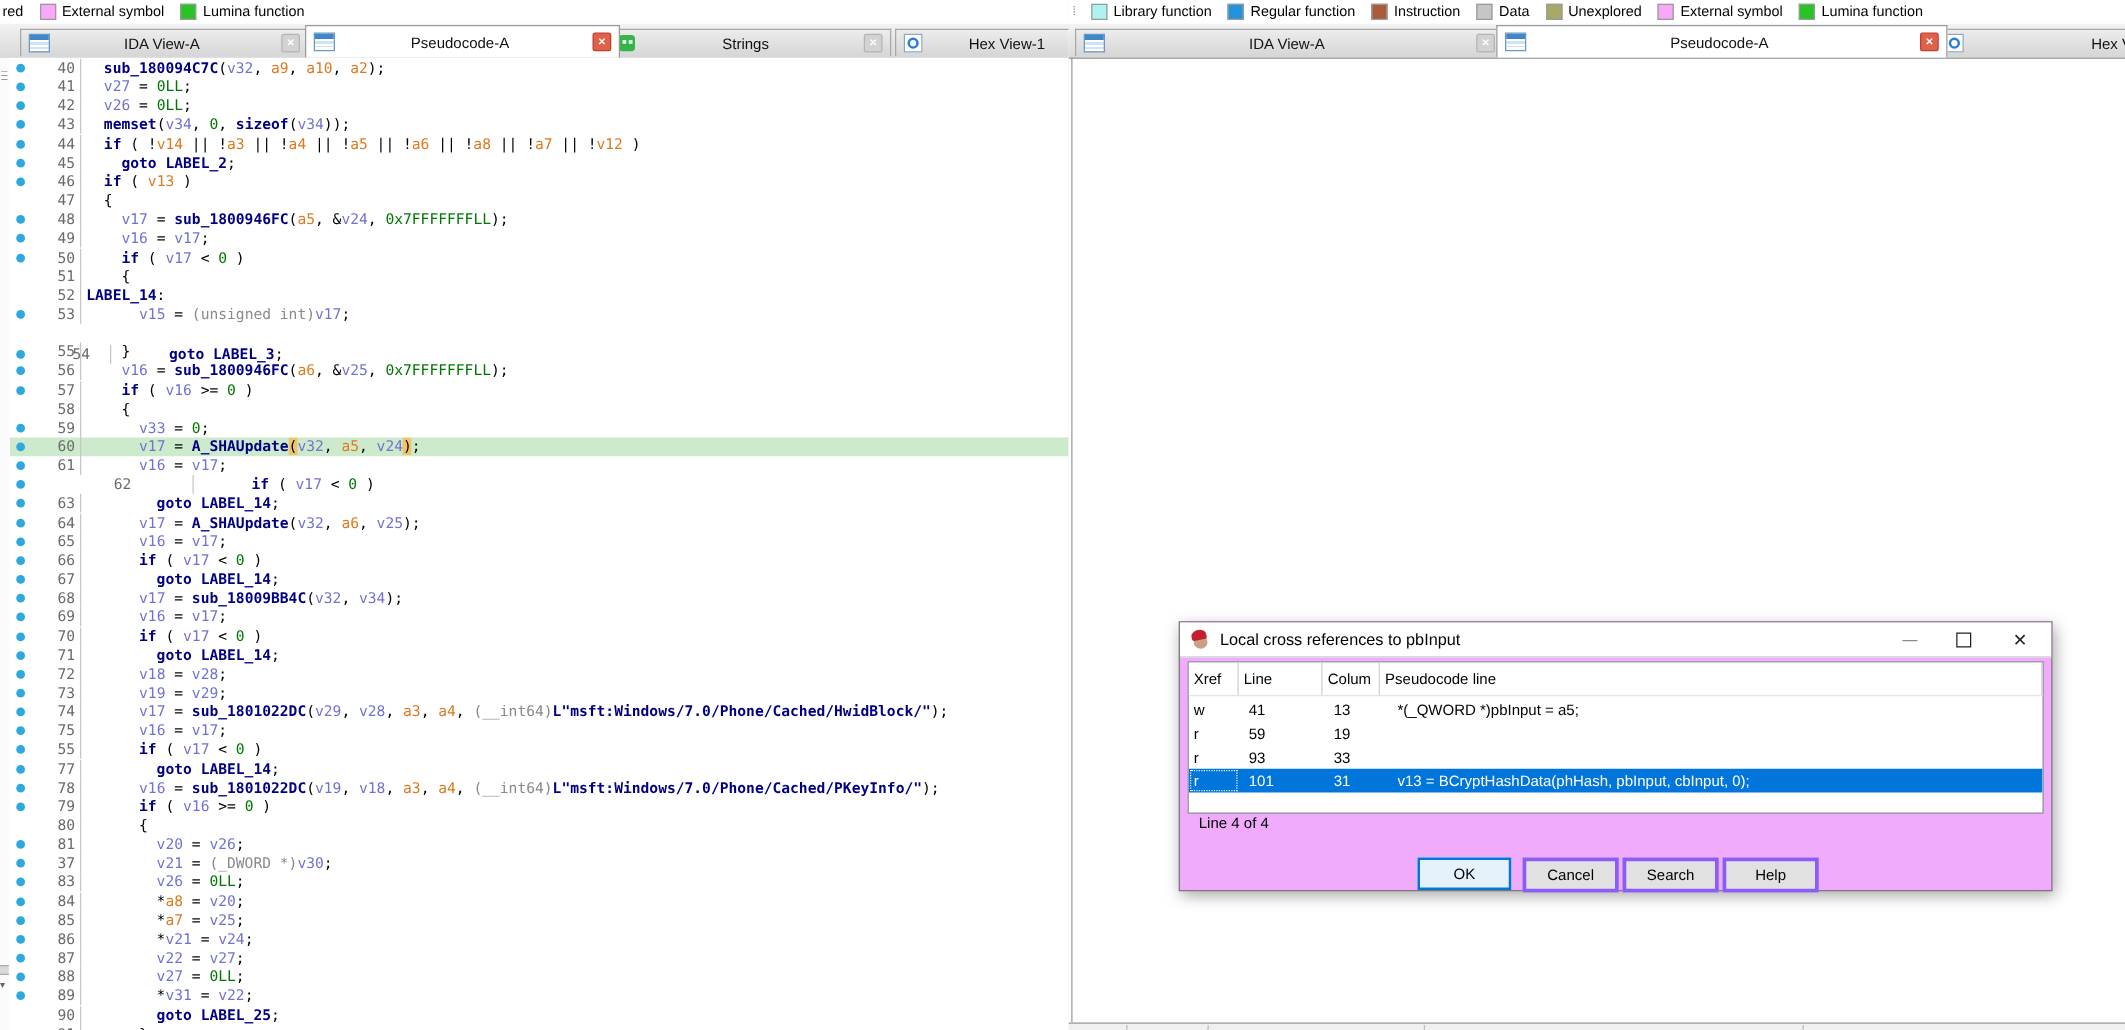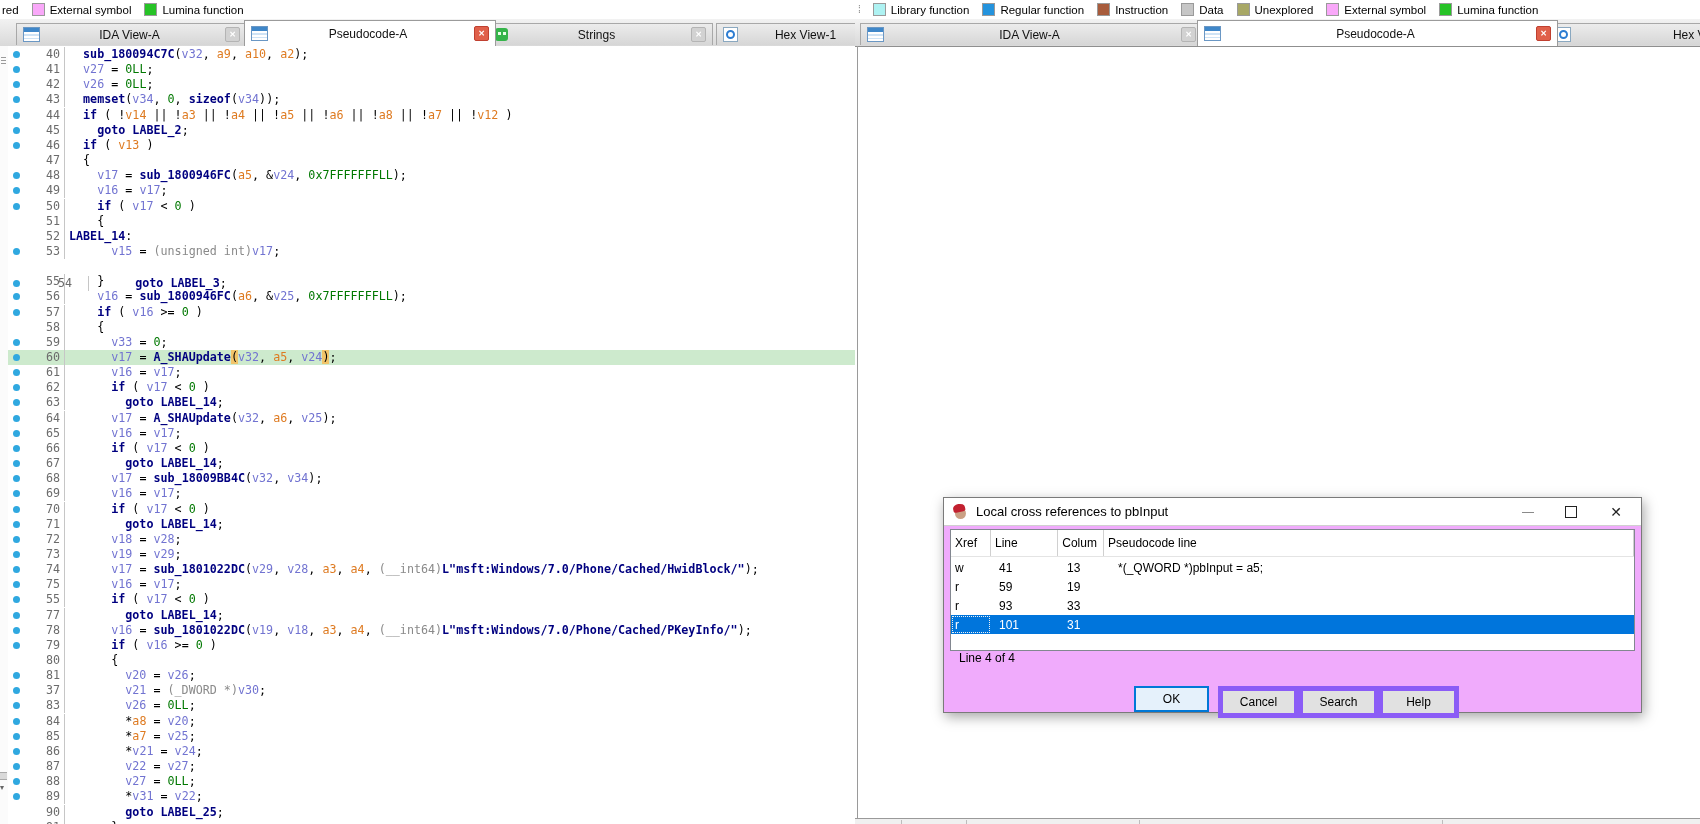--- a/index.html
+++ b/index.html
@@ -85,21 +85,21 @@
               border-bottom:1px solid #e4e4e4;}
   .hcell{display:flex;align-items:center;padding-left:4px;border-right:1px solid #d0d0d0;
          overflow:hidden;white-space:nowrap;}
   .lst-row{position:absolute;left:0;right:0;height:19px;display:flex;align-items:center;
            white-space:nowrap;color:#000;}
   .lst-row.sel{background:#0075dc;color:#fff;}
   .rcell{overflow:hidden;flex:0 0 auto;padding-left:4px;position:relative;height:100%;
          display:flex;align-items:center;}
   .focus-cell{outline:1px dotted #f0f0f0;outline-offset:-2px;}
   .dlg-status{position:absolute;left:15px;top:153px;color:#000;}
-  .dlg-btn{position:absolute;top:188px;width:71px;height:22px;background:#e1e1e1;border:5px solid #8b5cf6;
+  .dlg-btn{position:absolute;top:188px;width:71px;height:22px;background:#e1e1e1;border:3px solid #8b5cf6;
            display:flex;align-items:center;justify-content:center;font-size:12px;color:#000;}
   .dlg-btn.default{border:2px solid #0078d7;background:#e5f1fb;}
 </style>
 </head>
 <body>
 
 <div class="win" style="left:0;width:855px;border-right:1px solid #909090;">
   <div class="legend" id="legend-left" style="padding-left:2px;">
       <span>red</span>
       <span class="lg-item">
@@ -153,21 +153,21 @@
       <div class="code-row" style="top: 182.8px;"><span class="dotcol"></span><span class="numcol" style="width: 36px;">52</span><span class="codecol"><span class="tk-k">LABEL_14</span><span class="tk-p">:</span></span></div>
       <div class="code-row" style="top: 197.95px;"><span class="dotcol"><span class="dot"></span></span><span class="numcol" style="width: 36px;">53</span><span class="codecol"><span class="tk-p">      </span><span class="tk-v">v15</span><span class="tk-p"> = </span><span class="tk-t">(unsigned int)</span><span class="tk-v">v17</span><span class="tk-p">;</span></span></div>
       <div class="code-row" style="top: 230px; gap: 12px;"><span class="dotcol"><span class="dot"></span></span><span class="numcol" style="width: 36px;">54</span><span class="codecol"><span class="tk-p">      </span><span class="tk-k">goto</span><span class="tk-p"> </span><span class="tk-k">LABEL_3</span><span class="tk-p">;</span></span></div>
       <div class="code-row" style="top: 228.25px;"><span class="dotcol"></span><span class="numcol" style="width: 36px;">55</span><span class="codecol"><span class="tk-p">    }</span></span></div>
       <div class="code-row" style="top: 243.4px;"><span class="dotcol"><span class="dot"></span></span><span class="numcol" style="width: 36px;">56</span><span class="codecol"><span class="tk-p">    </span><span class="tk-v">v16</span><span class="tk-p"> = </span><span class="tk-k">sub_1800946FC</span><span class="tk-p">(</span><span class="tk-a">a6</span><span class="tk-p">, &amp;</span><span class="tk-v">v25</span><span class="tk-p">, </span><span class="tk-n">0x7FFFFFFFLL</span><span class="tk-p">);</span></span></div>
       <div class="code-row" style="top: 258.55px;"><span class="dotcol"><span class="dot"></span></span><span class="numcol" style="width: 36px;">57</span><span class="codecol"><span class="tk-p">    </span><span class="tk-k">if</span><span class="tk-p"> ( </span><span class="tk-v">v16</span><span class="tk-p"> &gt;= </span><span class="tk-n">0</span><span class="tk-p"> )</span></span></div>
       <div class="code-row" style="top: 273.7px;"><span class="dotcol"></span><span class="numcol" style="width: 36px;">58</span><span class="codecol"><span class="tk-p">    {</span></span></div>
       <div class="code-row" style="top: 288.85px;"><span class="dotcol"><span class="dot"></span></span><span class="numcol" style="width: 36px;">59</span><span class="codecol"><span class="tk-p">      </span><span class="tk-v">v33</span><span class="tk-p"> = </span><span class="tk-n">0</span><span class="tk-p">;</span></span></div>
       <div class="code-row row-g" style="top: 304px;"><span class="dotcol"><span class="dot"></span></span><span class="numcol" style="width: 36px;">60</span><span class="codecol"><span class="tk-p">      </span><span class="tk-v">v17</span><span class="tk-p"> = </span><span class="tk-k">A_SHAUpdate</span><span class="tk-pH">(</span><span class="tk-v">v32</span><span class="tk-p">, </span><span class="tk-a">a5</span><span class="tk-p">, </span><span class="tk-v">v24</span><span class="tk-pH">)</span><span class="tk-p">;</span></span></div>
       <div class="code-row" style="top: 319.15px;"><span class="dotcol"><span class="dot"></span></span><span class="numcol" style="width: 36px;">61</span><span class="codecol"><span class="tk-p">      </span><span class="tk-v">v16</span><span class="tk-p"> = </span><span class="tk-v">v17</span><span class="tk-p">;</span></span></div>
-      <div class="code-row" style="top: 334.3px;"><span class="dotcol"><span class="dot"></span></span><span class="numcol" style="width: 36px;">62</span><span class="codecol"><span class="tk-p">      </span><span class="tk-k">if</span><span class="tk-p"> ( </span><span class="tk-v">v17</span><span class="tk-p"> &lt; </span><span class="tk-n">0</span><span class="tk-p"> )</span></span></div>
+      <div class="code-row" style="top: 334.3px; gap: 45px;"><span class="dotcol"><span class="dot"></span></span><span class="numcol" style="width: 36px;">62</span><span class="codecol"><span class="tk-p">      </span><span class="tk-k">if</span><span class="tk-p"> ( </span><span class="tk-v">v17</span><span class="tk-p"> &lt; </span><span class="tk-n">0</span><span class="tk-p"> )</span></span></div>
       <div class="code-row" style="top: 349.45px;"><span class="dotcol"><span class="dot"></span></span><span class="numcol" style="width: 36px;">63</span><span class="codecol"><span class="tk-p">        </span><span class="tk-k">goto</span><span class="tk-p"> </span><span class="tk-k">LABEL_14</span><span class="tk-p">;</span></span></div>
       <div class="code-row" style="top: 364.6px;"><span class="dotcol"><span class="dot"></span></span><span class="numcol" style="width: 36px;">64</span><span class="codecol"><span class="tk-p">      </span><span class="tk-v">v17</span><span class="tk-p"> = </span><span class="tk-k">A_SHAUpdate</span><span class="tk-p">(</span><span class="tk-v">v32</span><span class="tk-p">, </span><span class="tk-a">a6</span><span class="tk-p">, </span><span class="tk-v">v25</span><span class="tk-p">);</span></span></div>
       <div class="code-row" style="top: 379.75px;"><span class="dotcol"><span class="dot"></span></span><span class="numcol" style="width: 36px;">65</span><span class="codecol"><span class="tk-p">      </span><span class="tk-v">v16</span><span class="tk-p"> = </span><span class="tk-v">v17</span><span class="tk-p">;</span></span></div>
       <div class="code-row" style="top: 394.9px;"><span class="dotcol"><span class="dot"></span></span><span class="numcol" style="width: 36px;">66</span><span class="codecol"><span class="tk-p">      </span><span class="tk-k">if</span><span class="tk-p"> ( </span><span class="tk-v">v17</span><span class="tk-p"> &lt; </span><span class="tk-n">0</span><span class="tk-p"> )</span></span></div>
       <div class="code-row" style="top: 410.05px;"><span class="dotcol"><span class="dot"></span></span><span class="numcol" style="width: 36px;">67</span><span class="codecol"><span class="tk-p">        </span><span class="tk-k">goto</span><span class="tk-p"> </span><span class="tk-k">LABEL_14</span><span class="tk-p">;</span></span></div>
       <div class="code-row" style="top: 425.2px;"><span class="dotcol"><span class="dot"></span></span><span class="numcol" style="width: 36px;">68</span><span class="codecol"><span class="tk-p">      </span><span class="tk-v">v17</span><span class="tk-p"> = </span><span class="tk-k">sub_18009BB4C</span><span class="tk-p">(</span><span class="tk-v">v32</span><span class="tk-p">, </span><span class="tk-v">v34</span><span class="tk-p">);</span></span></div>
       <div class="code-row" style="top: 440.35px;"><span class="dotcol"><span class="dot"></span></span><span class="numcol" style="width: 36px;">69</span><span class="codecol"><span class="tk-p">      </span><span class="tk-v">v16</span><span class="tk-p"> = </span><span class="tk-v">v17</span><span class="tk-p">;</span></span></div>
       <div class="code-row" style="top: 455.5px;"><span class="dotcol"><span class="dot"></span></span><span class="numcol" style="width: 36px;">70</span><span class="codecol"><span class="tk-p">      </span><span class="tk-k">if</span><span class="tk-p"> ( </span><span class="tk-v">v17</span><span class="tk-p"> &lt; </span><span class="tk-n">0</span><span class="tk-p"> )</span></span></div>
       <div class="code-row" style="top: 470.65px;"><span class="dotcol"><span class="dot"></span></span><span class="numcol" style="width: 36px;">71</span><span class="codecol"><span class="tk-p">        </span><span class="tk-k">goto</span><span class="tk-p"> </span><span class="tk-k">LABEL_14</span><span class="tk-p">;</span></span></div>
       <div class="code-row" style="top: 485.8px;"><span class="dotcol"><span class="dot"></span></span><span class="numcol" style="width: 36px;">72</span><span class="codecol"><span class="tk-p">      </span><span class="tk-v">v18</span><span class="tk-p"> = </span><span class="tk-v">v28</span><span class="tk-p">;</span></span></div>
@@ -287,20 +287,21 @@
         </div>
         <div class="lst-row" style="top: 66px;">
           <span class="rcell" style="width: 36px;">r</span>
           <span class="rcell" style="width: 64px; padding-left: 8px;">93</span>
           <span class="rcell" style="width: 42px;">33</span>
         </div>
         <div class="lst-row sel" style="top: 85px;">
           <span class="rcell focus-cell" style="width: 36px;">r</span>
           <span class="rcell" style="width: 64px; padding-left: 8px;">101</span>
           <span class="rcell" style="width: 42px;">31</span>
+          <span class="rcell" style="width: 540px; padding-left: 9px; flex: 1 1 0%;">v13 = BCryptHashData(phHash, pbInput, cbInput, 0);</span>
         </div>
       </div>
   </div>
 
   <div class="dlg-status">Line 4 of 4</div>
   <div id="dlg-buttons">
       <div class="dlg-btn default" style="left: 190px;">OK</div>
       <div class="dlg-btn" style="left: 274px;">Cancel</div>
       <div class="dlg-btn" style="left: 354px;">Search</div>
       <div class="dlg-btn" style="left: 434px;">Help</div>

